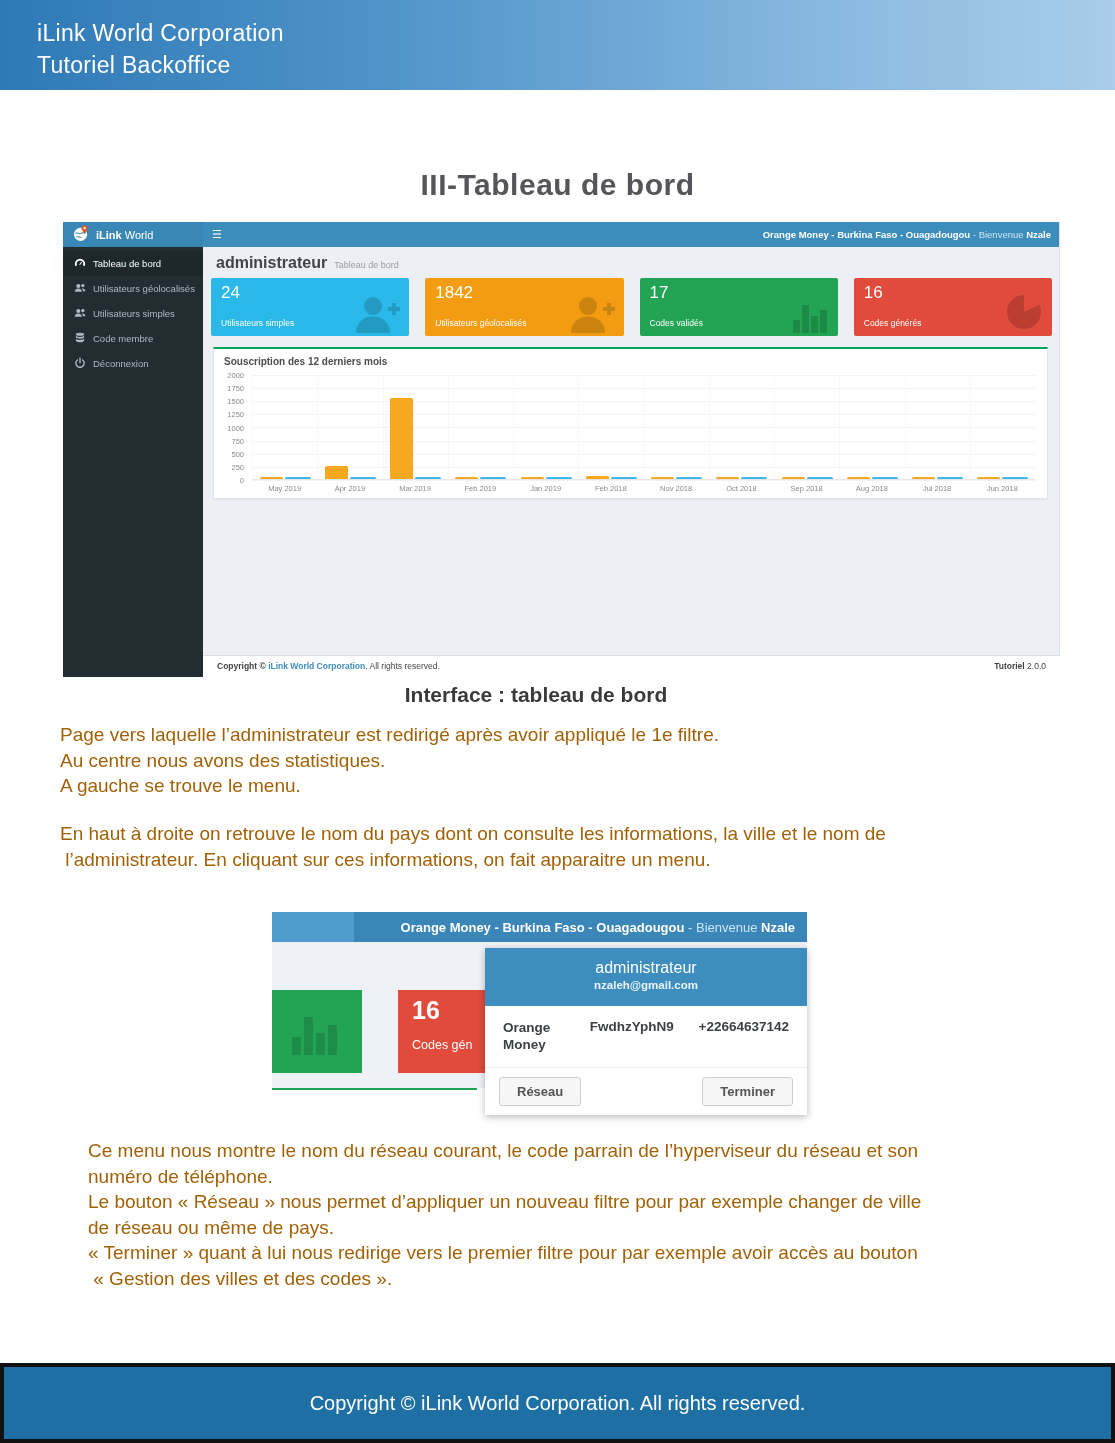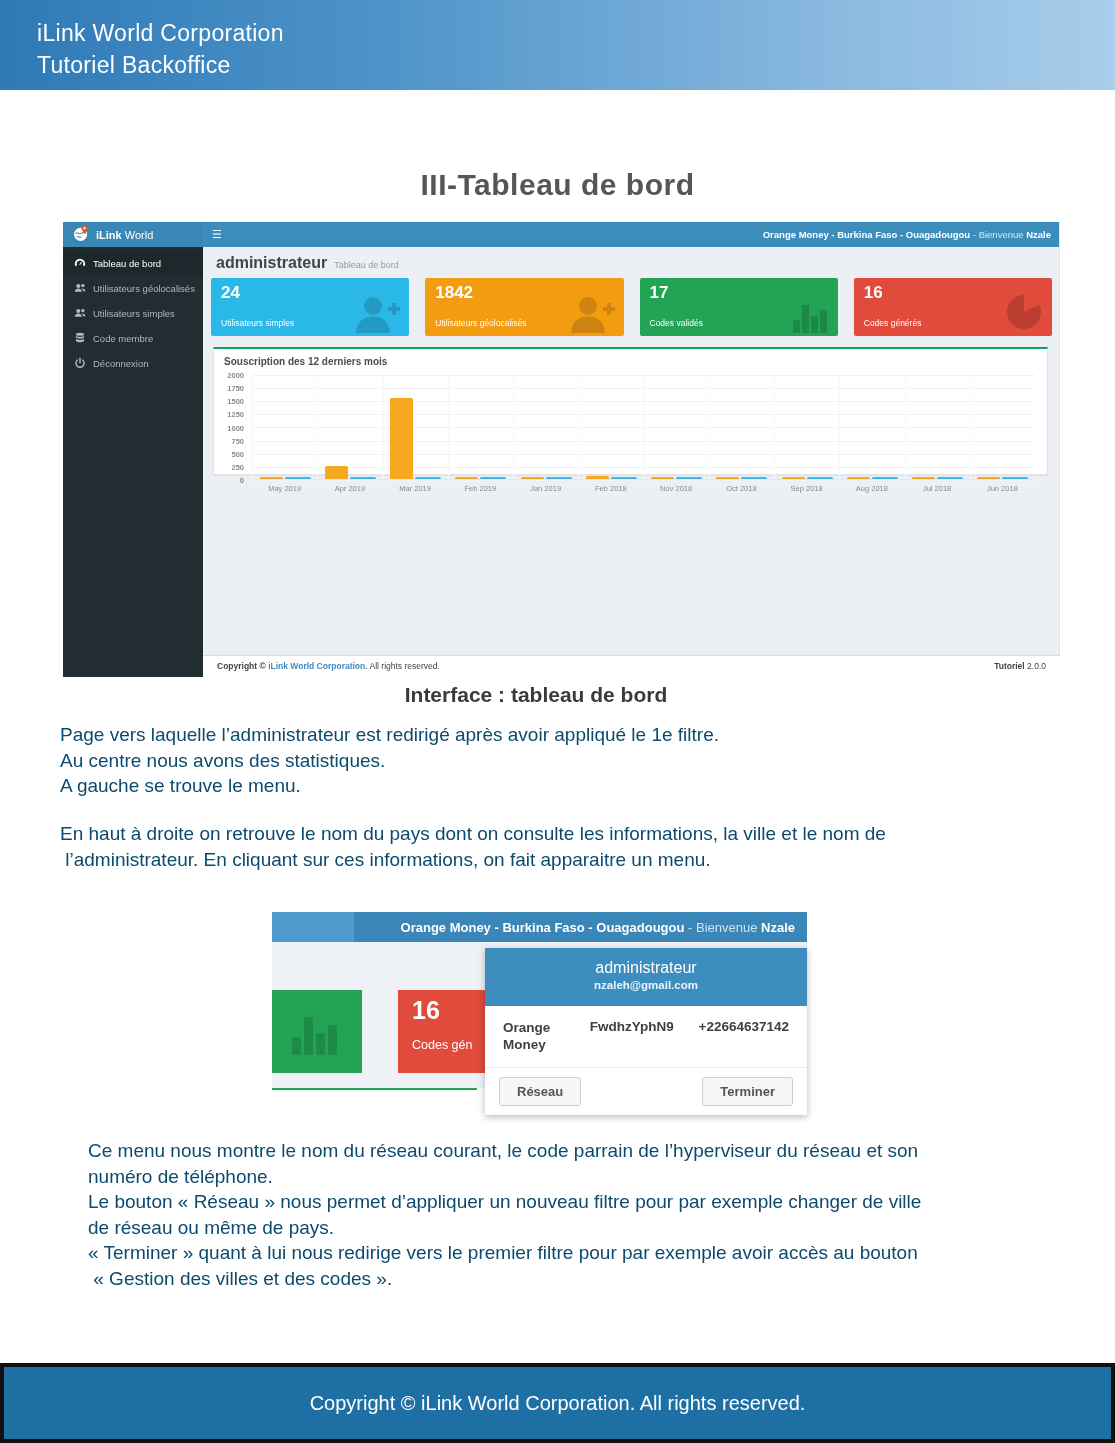--- a/index.html
+++ b/index.html
@@ -36,29 +36,29 @@
   .sb-item svg { flex:0 0 auto; }
 
   .s1-main { position:absolute; left:140px; top:25px; width:857px; height:430px; }
   .s1-heading { position:absolute; left:13px; top:7px; }
   .s1-h-title { font-size:16px; font-weight:bold; color:#414449; }
   .s1-h-sub { font-size:9px; color:#9a9a9a; margin-left:7px; }
 
   .s1-cards { position:absolute; left:8px; top:31px; width:841px; display:flex; gap:16px; }
   .stat-card { position:relative; flex:1; height:58px; border-radius:2px; color:#fff;
                overflow:hidden; background:var(--bg); }
-  .stat-value { position:absolute; left:10px; top:5px; font-size:17px; font-weight:bold; }
+  .stat-value { position:absolute; left:10px; top:5px; font-size:17px; font-weight:normal; }
   .stat-label { position:absolute; left:10px; bottom:8px; font-size:8.5px; }
   .stat-icon  { position:absolute; right:7px; bottom:3px; fill:rgba(0,0,0,0.16); }
 
-  .s1-panel { position:absolute; left:10px; top:100px; width:835px; height:128px; background:#fff;
+  .s1-panel { position:absolute; left:10px; top:100px; width:835px; height:152px; background:#fff;
               border:1px solid #e4e4e4; border-top:2px solid #00a65a; box-shadow:0 1px 1px rgba(0,0,0,.05); }
   .panel-title { padding:7px 10px 2px; font-size:10px; font-weight:bold; color:#4c4c4c; }
   .plot { position:relative; margin:6px 10px 0 6px; height:128px; }
-  .chart-y { position:absolute; left:0; top:0; width:26px; height:106px;font-weight:bold; }
+  .chart-y { position:absolute; left:0; top:0; width:26px; height:106px; }
   .ytick { position:absolute; right:2px; font-size:7.5px; color:#8a8a8a; }
   .chart-cols { position:absolute; left:32px; right:2px; top:0; display:flex; }
   .chart-cols::before { content:""; position:absolute; left:0; right:0; top:0; height:106px;
         background:repeating-linear-gradient(to bottom,#f2f2f2 0 1px,transparent 1px 13.12px); }
   .chart-col { flex:1; position:relative; }
   .bars { height:105px; display:flex; align-items:flex-end; justify-content:center;
           border-bottom:1px solid #e6e6e6; border-left:1px solid #f8f8f8; }
   .bar { border-radius:1.5px 1.5px 0 0; }
   .bar-o { width:23px; }
   .bar-b { width:26px; margin-left:2px; }
@@ -66,21 +66,21 @@
 
   .s1-footer { position:absolute; left:0; bottom:0; width:100%; height:22px; background:#fff;
                border-top:1px solid #d8dce3; font-size:8.5px; color:#444; padding:5px 14px; }
   .s1-footer .b { font-weight:bold; }
   .s1-footer .brand { color:#3c8dbc; font-weight:bold; }
   .s1-version { position:absolute; right:14px; top:5px; }
 
   
   .caption { position:absolute; left:0; top:683px; width:1072px; text-align:center;
              font-size:21px; font-weight:bold; color:#3a3a3a; }
-  .para { position:absolute; font-size:19px; line-height:25.5px; color:#0c4a6e; }
+  .para { position:absolute; font-size:19px; line-height:25.5px; color:#a16207; }
   .para div { white-space:pre; }
   .p1 { left:60px; top:722px; }
   .p2 { left:60px; top:821px; }
   .p3 { left:88px; top:1138px; }
 
   
   .shot2 { position:absolute; left:272px; top:910px; width:535px; height:205px; }
   .s2-topbar { position:absolute; left:0; top:2px; width:535px; height:30px; background:#3a86b8; }
   .s2-topbar::before { content:""; position:absolute; left:0; top:0; width:82px; height:30px; background:#4e9bce; }
   .s2-text { position:absolute; right:12px; top:8px; font-size:13px; color:#fff; font-weight:bold; white-space:pre; }

